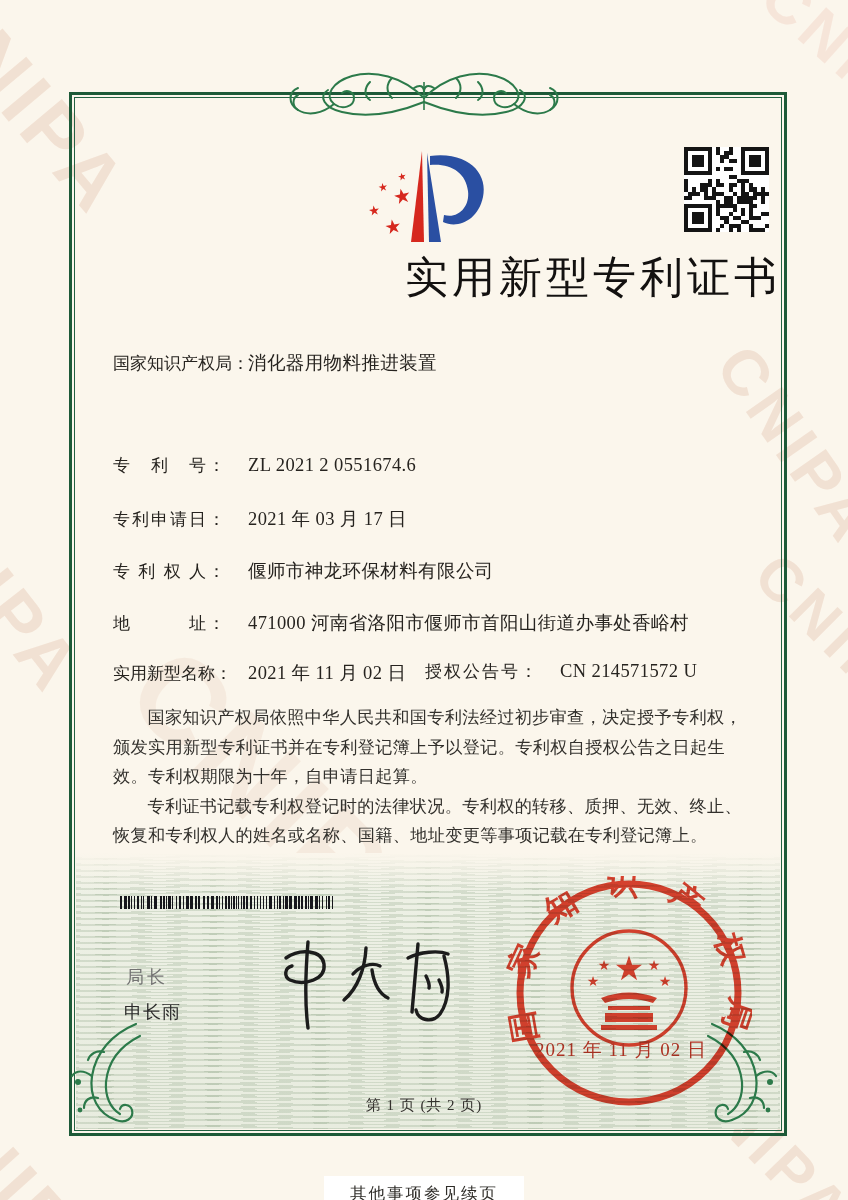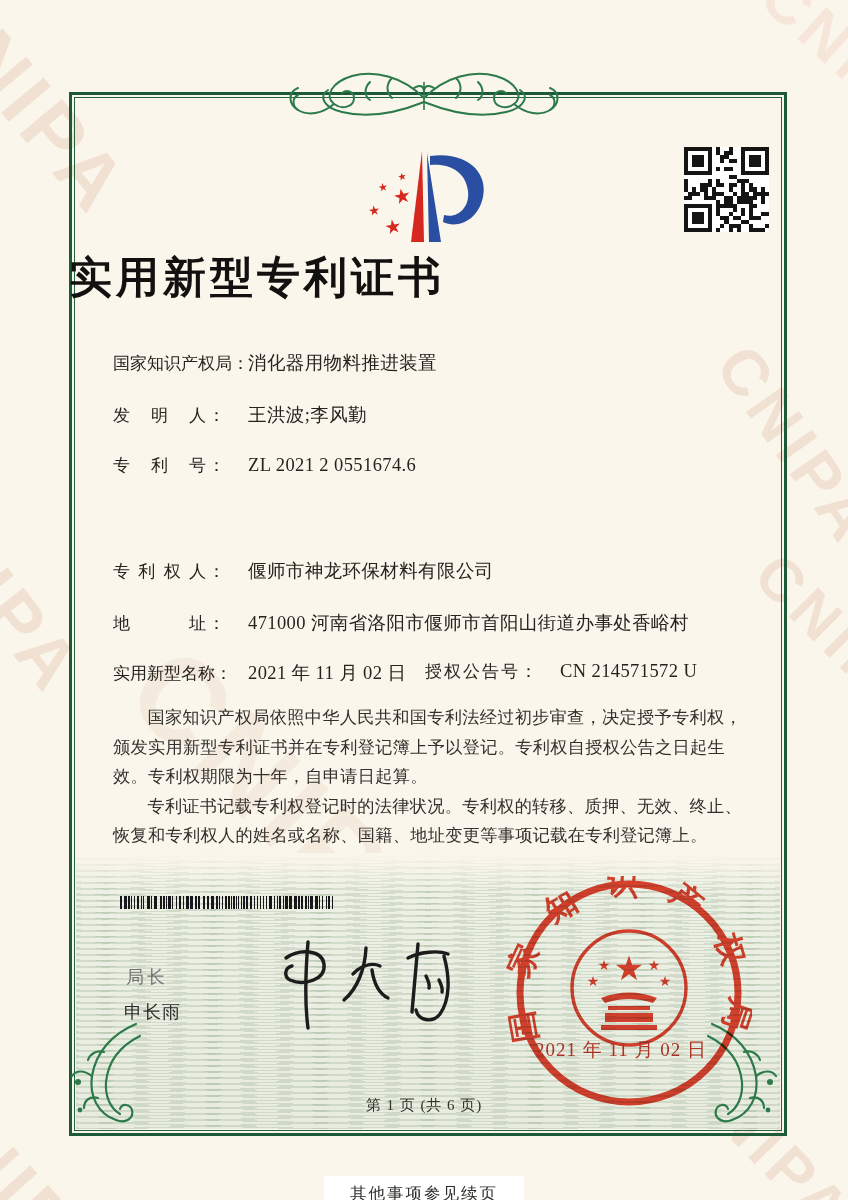--- a/index.html
+++ b/index.html
@@ -23,22 +23,22 @@
   .wave-band::before{content:"";position:absolute;left:0;right:0;top:0;height:40px;
       background:linear-gradient(#fbf6ec,rgba(251,246,236,0));}
 
   .ornament{position:absolute;z-index:2;}
 
   
   .cert-no{position:absolute;left:112px;top:145px;font-size:19px;letter-spacing:1.5px;
            word-spacing:2px;color:#23211f;z-index:3;}
   .logo{position:absolute;left:356px;top:145px;z-index:3;}
   .qr{position:absolute;left:684px;top:147px;z-index:3;background:#fdfdfb;}
-  .title{position:absolute;left:69px;top:249px;width:712px;text-align:left;
-         font-size:43px;font-weight:700;letter-spacing:4px;color:#131110;z-index:3;}
+  .title{position:absolute;left:69px;top:249px;width:712px;text-align:right;
+         font-size:43px;font-weight:400;letter-spacing:4px;color:#131110;z-index:3;}
 
   
   .row{position:absolute;left:113px;width:670px;font-size:18.5px;color:#26231f;z-index:3;
        white-space:nowrap;}
   .row .lbl{display:inline-block;width:112px;text-align:justify;text-align-last:justify;
        font-size:17px;vertical-align:baseline;}
   .row .val{margin-left:23px;letter-spacing:.4px;}
   .pair2{position:absolute;left:312px;top:0;}
 
   
@@ -351,25 +351,25 @@
         <rect x="18" y="20" width="1" height="1"></rect>
         <rect x="19" y="20" width="1" height="1"></rect>
       </g>
   </svg>
 
   <div class="title">实用新型专利证书</div>
 
   <div class="row" style="top:350px;">
     <span class="lbl">国家知识产权局：</span><span class="val">消化器用物料推进装置</span>
   </div>
-  <div class="row" style="top:402px;">
-    <span class="lbl">发　明　人：</span><span class="val">王洪波;李风勤</span>
-  </div>
   <div class="row" style="top:454px;">
     <span class="lbl">专　利　号：</span><span class="val">ZL 2021 2 0551674.6</span>
+  </div>
+  <div class="row" style="top:506px;">
+    <span class="lbl">专利申请日：</span><span class="val">2021 年 03 月 17 日</span>
   </div>
   <div class="row" style="top:558px;">
     <span class="lbl">专 利 权 人：</span><span class="val">偃师市神龙环保材料有限公司</span>
   </div>
   <div class="row" style="top:610px;">
     <span class="lbl">地　　　址：</span><span class="val">471000  河南省洛阳市偃师市首阳山街道办事处香峪村</span>
   </div>
   <div class="row" style="top:660px;">
     <span class="lbl">实用新型名称：</span><span class="val">2021 年 11 月 02 日</span>
     <span class="pair2">
@@ -484,16 +484,16 @@
       <text x="148" y="94" font-size="14">★</text>
       <text x="159" y="110" font-size="14">★</text>
       <path d="M95,122 Q123,111 151,122 L147,127 Q123,119 99,127 Z"></path>
       <rect x="102" y="130" width="42" height="4"></rect>
       <rect x="99" y="137" width="48" height="9"></rect>
       <rect x="95" y="149" width="56" height="5"></rect>
     </g>
     <text x="29" y="180" font-size="19" fill="#bf2a1a" letter-spacing="1" font-family="'Liberation Serif','DejaVu Serif',serif">2021 年 11 月 02 日</text>
   </svg>
 
-  <div class="page-no">第 1 页 (共 6 页)</div>
+  <div class="page-no">第 1 页 (共 2 页)</div>
   <div class="cont-note">其他事项参见续页</div>
 
 </div>
 
 </body></html>

